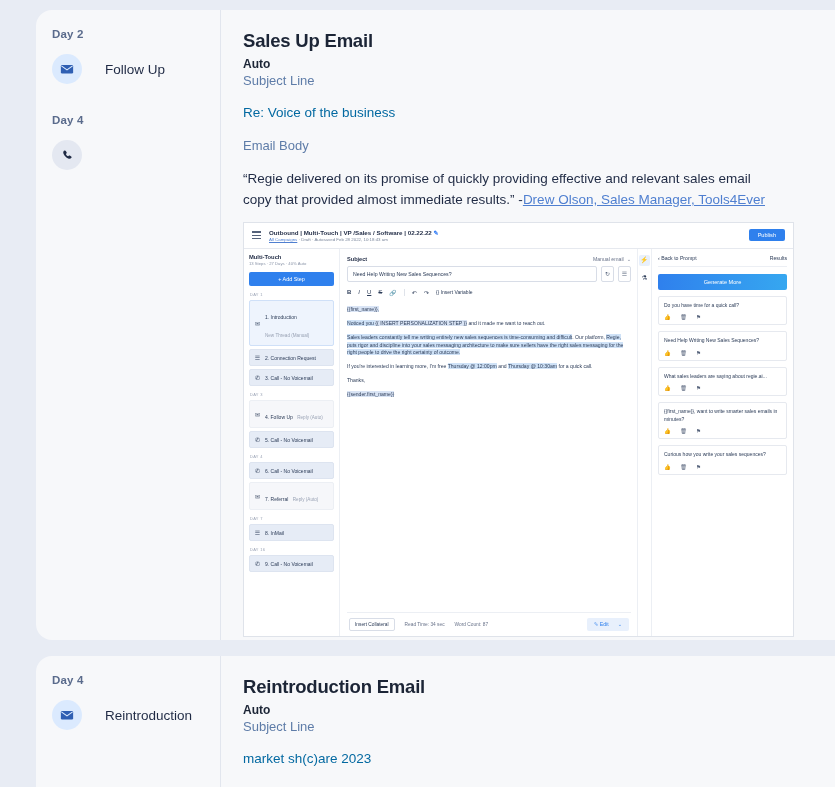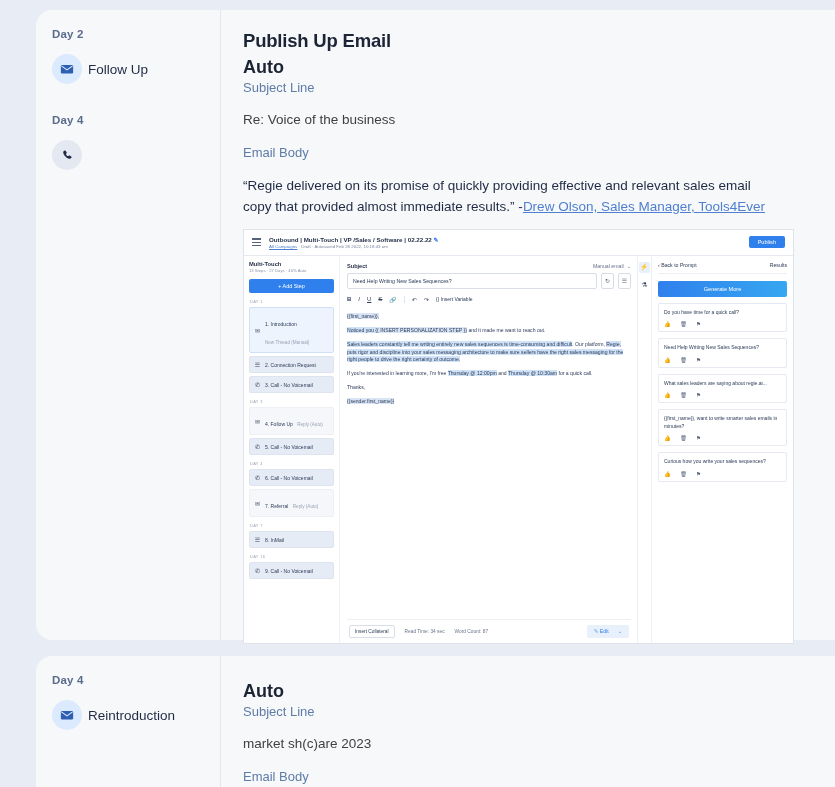--- a/index.html
+++ b/index.html
@@ -24,35 +24,35 @@
   .card-left {
     width: 185px; flex: 0 0 185px;
     border-right: 1px solid #e2e6ee;
     padding: 18px 0 0 16px;
   }
   .day-label {
     font-size: 11.5px; font-weight: bold; color: #5a6b8c;
     letter-spacing: .2px; margin-bottom: 14px;
   }
   .day-label.second { margin-top: 30px; }
-  .step-row { display: flex; align-items: center; gap: 6px; margin-bottom: 4px; }
+  .step-row { display: flex; align-items: center; gap: 23px; margin-bottom: 4px; }
   .step-ico {
     width: 30px; height: 30px; border-radius: 50%;
     display: flex; align-items: center; justify-content: center;
     flex: 0 0 30px;
   }
   .ico-mail { background: #dbeafe; }
   .ico-call { background: #e4e8f1; }
   .step-name { font-size: 13.5px; color: #1f2a44; }
 
   .card-right { flex: 1; padding: 20px 20px 0 22px; min-width: 0; }
   .email-title { font-size: 18.5px; font-weight: bold; color: #1c2536; letter-spacing: -.2px; }
-  .auto-label  { font-size: 18px; color: #1c2536; margin-top: 5px; font-weight: 600;}
+  .auto-label  { font-size: 12px; color: #1c2536; margin-top: 5px; font-weight: 600;}
   .field-label { font-size: 13px; color: #5e7ca8; margin-top: 2px; }
-  .field-value { font-size: 13.5px; color: #404040; margin-top: 17px; }
+  .field-value { font-size: 13.5px; color: #0369a1; margin-top: 17px; }
   .field-label.body { margin-top: 18px; }
   .quote {
     font-size: 13.5px; color: #1f2a44; line-height: 1.55;
     margin-top: 16px; max-width: 530px;
   }
   .quote .attrib { color: #4f7fd0; text-decoration: underline; }
 
   
   .shot {
     position: relative; margin-top: 11px;
@@ -196,21 +196,21 @@
       <div class="step-row">
         <div class="step-ico ico-call">
           <svg width="13" height="13" viewBox="0 0 16 16" aria-hidden="true">
             <path d="M4.2 2.2c.6-.5 1.3-.3 1.7.3l1 1.6c.3.5.2 1-.2 1.4l-.7.6c.5 1.3 1.6 2.4 2.9 2.9l.6-.7c.4-.4.9-.5 1.4-.2l1.6 1c.6.4.8 1.1.3 1.7-1 1.2-2.5 1.4-3.9.8-2.5-1-4.8-3.3-5.8-5.8-.6-1.4-.4-2.9.8-3.9z" fill="#1f2a44"></path>
           </svg>
         </div>
       </div>
     </div>
 
     <div class="card-right">
-      <div class="email-title">Publish Up Email</div>
+      <div class="email-title">Sales Up Email</div>
       <div class="auto-label">Auto</div>
       <div class="field-label">Subject Line</div>
       <div class="field-value">Re: Voice of the business</div>
       <div class="field-label body">Email Body</div>
       <div class="quote">
         <span>“Regie delivered on its promise of quickly providing effective and relevant sales email copy that provided almost immediate results.” -</span><span class="attrib">Drew Olson, Sales Manager, Tools4Ever</span>
       </div>
 
       <div class="shot">
 
@@ -417,20 +417,21 @@
         <div class="step-ico ico-mail">
           <svg width="14" height="14" viewBox="0 0 16 16" aria-hidden="true">
             <rect x="1" y="3.5" width="14" height="9.5" rx="1.4" fill="#2f5fb3"></rect>
             <path d="M1.6 4.4 L8 9 L14.4 4.4" stroke="#dbeafe" stroke-width="1.3" fill="none"></path>
           </svg>
         </div>
         <div class="step-name">Reintroduction</div>
       </div>
     </div>
     <div class="card-right">
+      <div class="email-title">Reintroduction Email</div>
       <div class="auto-label">Auto</div>
       <div class="field-label">Subject Line</div>
       <div class="field-value">market sh(c)are 2023</div>
       <div class="field-label body">Email Body</div>
     </div>
   </div>
 
 </div>
 
 </body></html>

